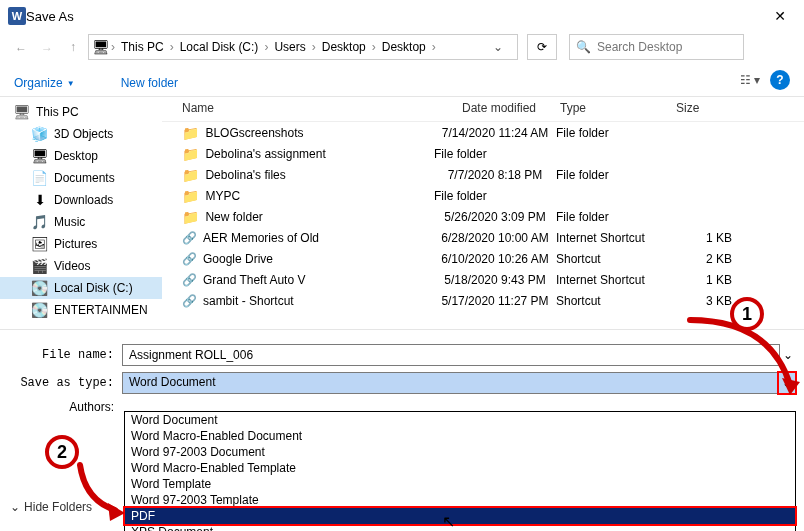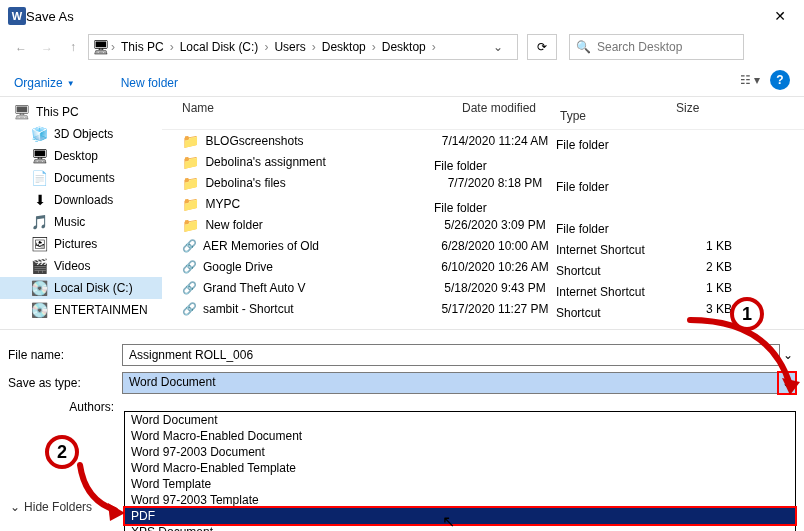--- a/index.html
+++ b/index.html
@@ -30,30 +30,30 @@
 .sidebar { width: 162px; padding-top: 4px; }
 .tree-item { display: flex; align-items: center; height: 22px; padding-left: 14px; gap: 6px; }
 .tree-item.sel { background: #d0e7f8; }
 .micon { width: 16px; height: 16px; display: flex; align-items: center; justify-content: center; font-size: 14px; }
 .pc { color: #555; }
 
 .files { flex: 1; padding-top: 0; }
 .cols { display: flex; padding: 4px 4px 6px; color: #333; border-bottom: 1px solid #eee; }
 .c-name { width: 256px; }
 .c-date { width: 122px; text-align: center; }
-.c-type { width: 116px; margin-top: 8px; }
+.c-type { width: 116px; }
 .c-size { width: 60px; }
 .frow { display: flex; align-items: center; height: 21px; padding-left: 4px; }
 .fname { width: 252px; display: flex; align-items: center; gap: 6px; }
 .folder-ic { color: #f8d775; font-size: 14px; }
 .short-ic { color: #5a8; }
 
 .lowerpanel { border-top: 1px solid #e5e5e5; padding: 14px 8px 0 8px; }
 .formrow { display: flex; align-items: center; margin-bottom: 6px; }
-.formlabel { width: 114px; padding-right: 8px; }
+.formlabel { width: 114px; text-align: right; padding-right: 8px; font-family: Liberation Mono, monospace; }
 .textfield { flex: 1; border: 1px solid #7a7a7a; height: 22px; padding: 2px 6px; }
 .saveastype { flex: 1; border: 1px solid #7a7a7a; height: 22px; padding: 2px 6px; background: #bcd6f5; position: relative; }
 .dd-arrow-box { position: absolute; right: 0; top: 0; width: 16px; height: 20px; display: flex; align-items: center; justify-content: center; outline: 2px solid red; }
 .authors-label { width: 114px; text-align: right; padding-right: 8px; }
 
 .dropdown { position: absolute; left: 124px; width: 672px; top: 411px; border: 1px solid #000; background: #fff; z-index: 5; }
 .ddopt { padding: 1px 6px; height: 16px; }
 .ddopt.highlight { background: #0a246a; color: #fff; outline: 2px solid red; }
 
 .hidefolders { position: absolute; left: 10px; top: 500px; display: flex; align-items: center; gap: 4px; color: #333; }

